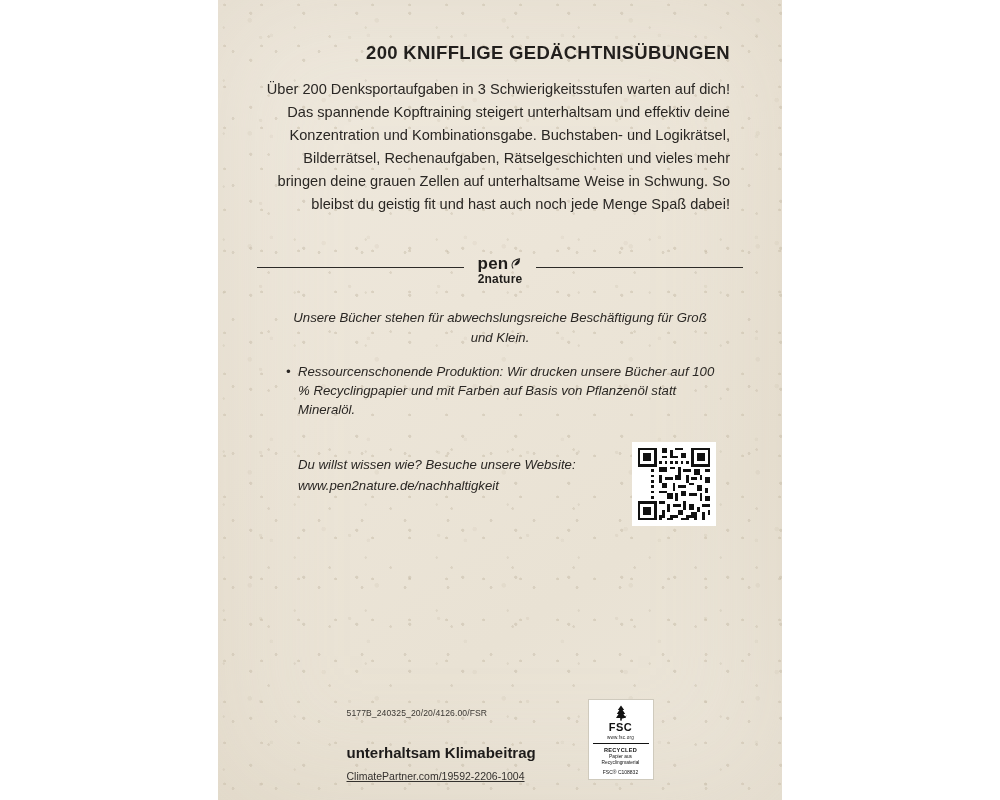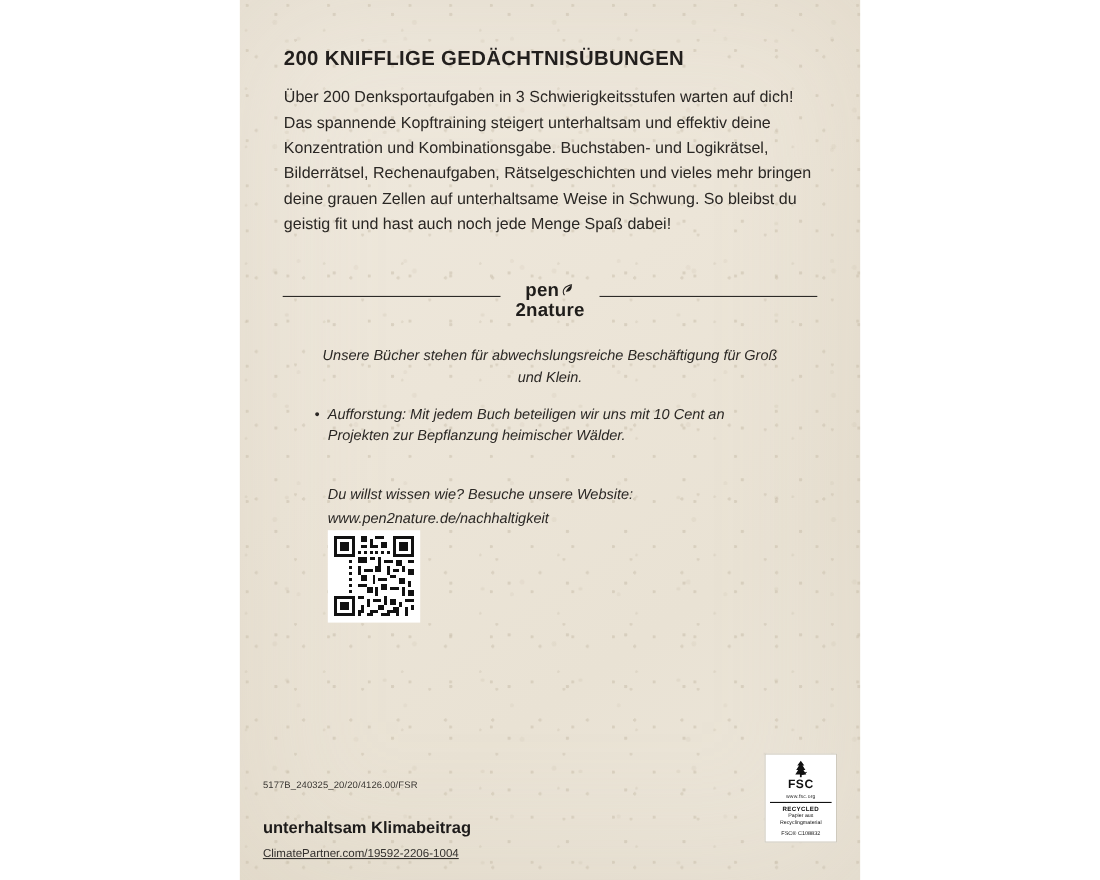--- a/index.html
+++ b/index.html
@@ -53,22 +53,22 @@
   .inner {
     position: relative;
     z-index: 2;
     width: 100%;
     height: 100%;
     color: #2b2b29;
   }
 
   
   .blurb {
-    padding: 42px 40px 0 40px;
-    text-align: left;
+    padding: 42px 52px 0 40px;
+    text-align: right;
   }
   .blurb h1 {
     margin: 0 0 14px 0;
     font-size: 18.5px;
     letter-spacing: .3px;
     font-weight: 700;
     color: #221f1d;
     line-height: 1.2;
   }
   .blurb p {
@@ -99,21 +99,21 @@
     line-height: 1.0;
     transform: translateY(3px);
   }
   .logo .line1 {
     font-size: 17px;
     font-weight: 700;
     letter-spacing: .2px;
     color: #1f1d1b;
   }
   .logo .line2 {
-    font-size: 17px;
+    font-size: 12px;
     font-weight: 700;
     letter-spacing: .2px;
     color: #1f1d1b;
     margin-top: 1px;
   }
   .leaf {
     display: inline-block;
     width: 13px;
     height: 13px;
     vertical-align: -1px;
@@ -159,21 +159,20 @@
     top: 0;
   }
 
   
   .website-row {
     margin-top: 22px;
     padding: 0 66px 0 80px;
     display: flex;
     align-items: flex-start;
     justify-content: space-between;
-    flex-direction: column;
   }
   .website-text {
     font-style: italic;
     font-size: 13.2px;
     line-height: 1.6;
     color: #2a2724;
     padding-top: 12px;
   }
   .qr {
     width: 78px;
@@ -183,25 +182,25 @@
     box-sizing: content-box;
   }
   .qr svg { display: block; }
 
   
   .footer {
     position: absolute;
     left: 0;
     bottom: 18px;
     width: 100%;
-    padding: 0 21px;
+    padding: 0 48px;
     box-sizing: border-box;
     display: flex;
     align-items: flex-end;
-    justify-content: space-between;
+    justify-content: center;
     gap: 26px;
   }
   .footer-left {
     width: 215px;
   }
   .article-code {
     font-size: 8.6px;
     letter-spacing: .1px;
     color: #3a3733;
     margin-bottom: 26px;
@@ -223,21 +222,21 @@
     color: #34312e;
     text-decoration: underline;
   }
   .fsc {
     width: 66px;
     background: #ffffff;
     border: 1px solid #cfcabd;
     padding: 5px 4px 4px 4px;
     box-sizing: border-box;
     text-align: center;
-    margin-bottom: 16px;
+    margin-bottom: 2px;
   }
   .fsc .tree { display:block; margin: 0 auto 1px auto; }
   .fsc .fsc-mark {
     font-size: 11px;
     font-weight: 700;
     letter-spacing: .5px;
     line-height: 1.05;
     color: #111;
   }
   .fsc .fsc-site {
@@ -291,21 +290,21 @@
                 </svg></span>
           </div>
           <div class="line2">2nature</div>
         </div>
         <span class="rule"></span>
       </div>
 
       <section class="sustain">
         <div class="center">Unsere Bücher stehen für abwechslungsreiche Beschäftigung für Groß und Klein.</div>
         <ul class="pillars">
-          <li>Aufforstung: Mit jedem Buch beteiligen wir uns mit 10 Cent an Projekten zur Bepflanzung heimischer Wälder.</li>
+          <li>Ressourcenschonende Produktion: Wir drucken unsere Bücher auf 100 % Recyclingpapier und mit Farben auf Basis von Pflanzenöl statt Mineralöl.</li>
         </ul>
       </section>
 
       <div class="website-row">
         <div class="website-text">
           <div>Du willst wissen wie? Besuche unsere Website:</div>
           <div>www.pen2nature.de/nachhaltigkeit</div>
         </div>
         <div class="qr">
           <svg width="78" height="78" viewBox="0 0 29 29" shape-rendering="crispEdges" aria-hidden="true">

